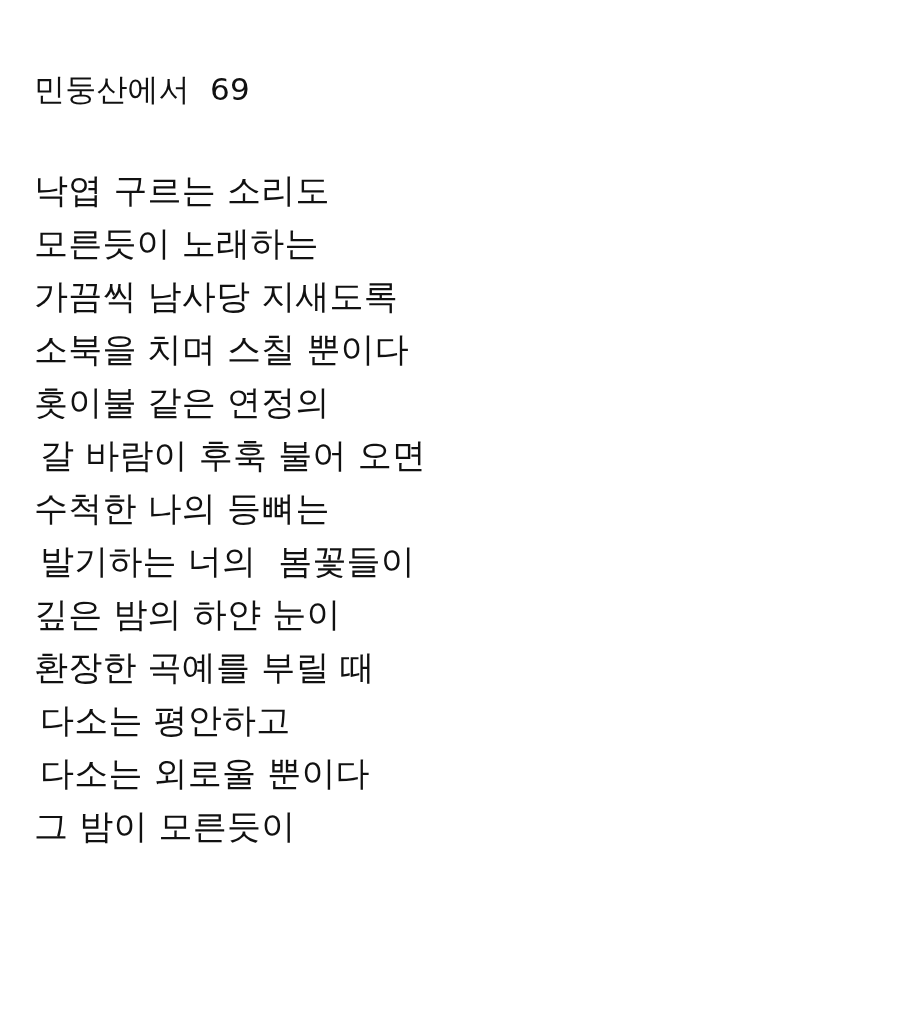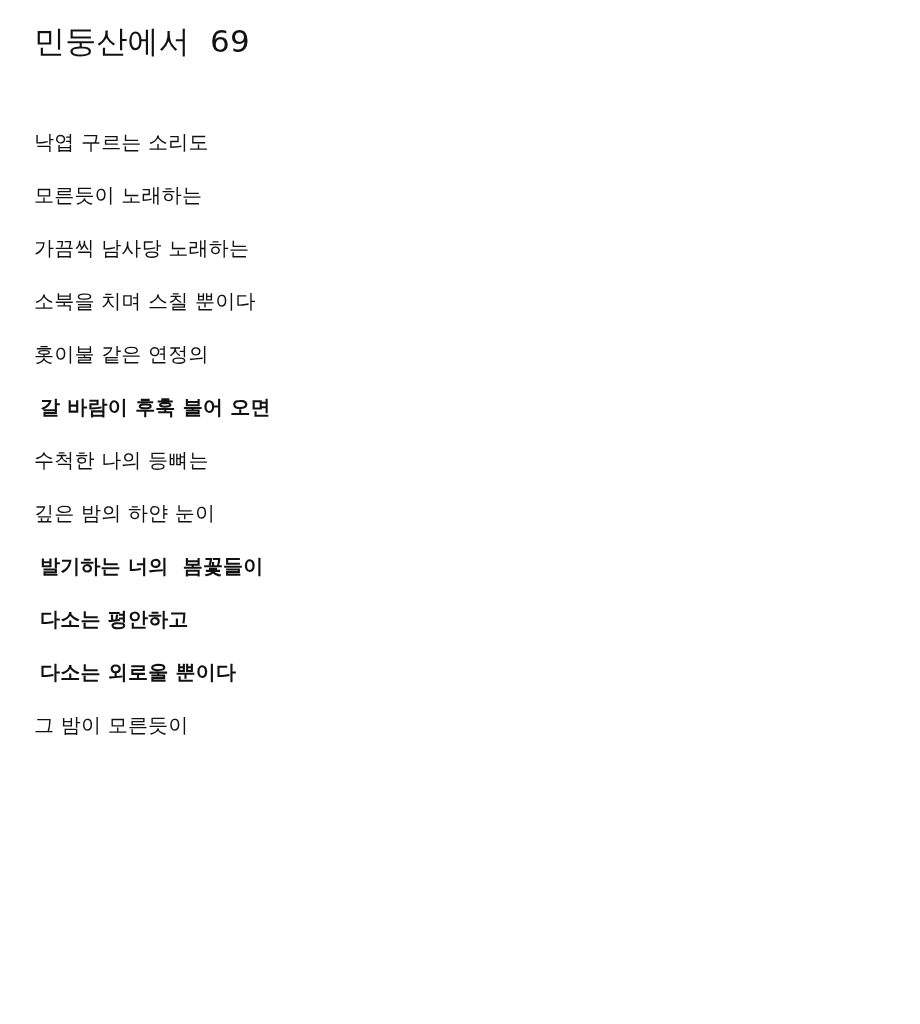--- a/index.html
+++ b/index.html
@@ -13,58 +13,59 @@
     font-family: "DejaVu Sans", "Liberation Sans", sans-serif;
     color: #000000;
     overflow: hidden;
   }
   .page {
     width: 920px;
     height: 912px;
     box-sizing: border-box;
     padding: 18px 0 0 34px;
     position: relative;
+    margin-top: 48px;
   }
   .header-line {
     font-size: 31px;
     line-height: 46px;
     letter-spacing: 0.2px;
     white-space: pre;
     color: #111111;
   }
   .poem {
     margin-top: 52px;
   }
   .poem-line {
-    font-size: 20px;
+    font-size: 34px;
     line-height: 53px;
     letter-spacing: 0.2px;
     white-space: pre;
     color: #111111;
   }
   .indent-1 {
     padding-left: 6px;
-    font-weight: bold;
   }
 </style>
 </head>
 <body>
 
 <div class="page">
 
   <div class="header-line">민둥산에서  69</div>
 
   <div class="poem">
     <div class="poem-line">낙엽 구르는 소리도</div>
     <div class="poem-line">모른듯이 노래하는</div>
-    <div class="poem-line">가끔씩 남사당 노래하는</div>
+    <div class="poem-line">가끔씩 남사당 지새도록</div>
     <div class="poem-line">소북을 치며 스칠 뿐이다</div>
     <div class="poem-line">홋이불 같은 연정의</div>
     <div class="poem-line indent-1">갈 바람이 후훅 불어 오면</div>
     <div class="poem-line">수척한 나의 등뼈는</div>
+    <div class="poem-line indent-1">발기하는 너의  봄꽃들이</div>
     <div class="poem-line">깊은 밤의 하얀 눈이</div>
-    <div class="poem-line indent-1">발기하는 너의  봄꽃들이</div>
+    <div class="poem-line">환장한 곡예를 부릴 때</div>
     <div class="poem-line indent-1">다소는 평안하고</div>
     <div class="poem-line indent-1">다소는 외로울 뿐이다</div>
     <div class="poem-line">그 밤이 모른듯이</div>
   </div>
 
 </div>
 
 </body></html>

